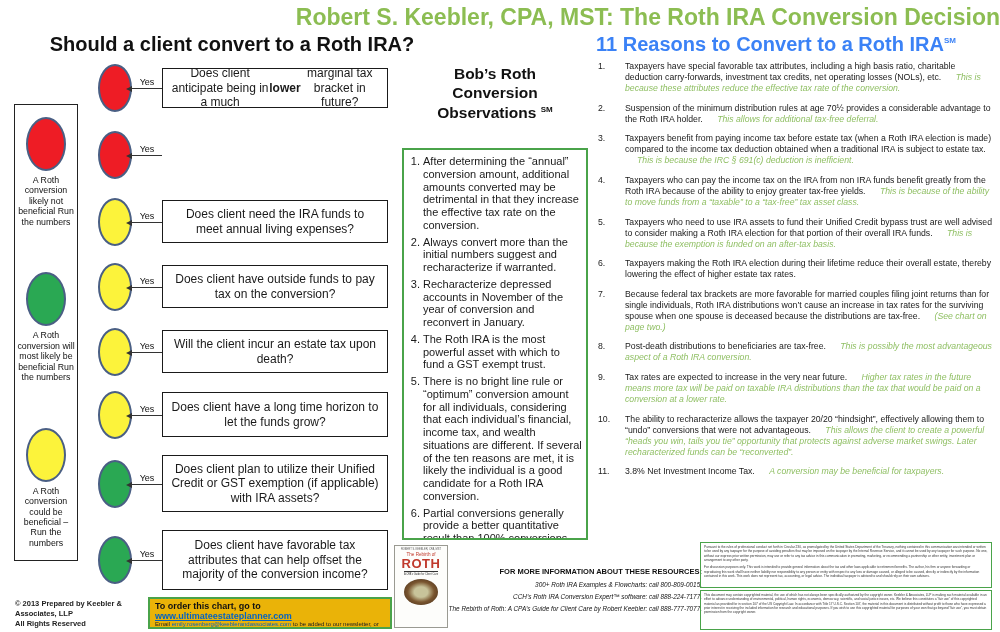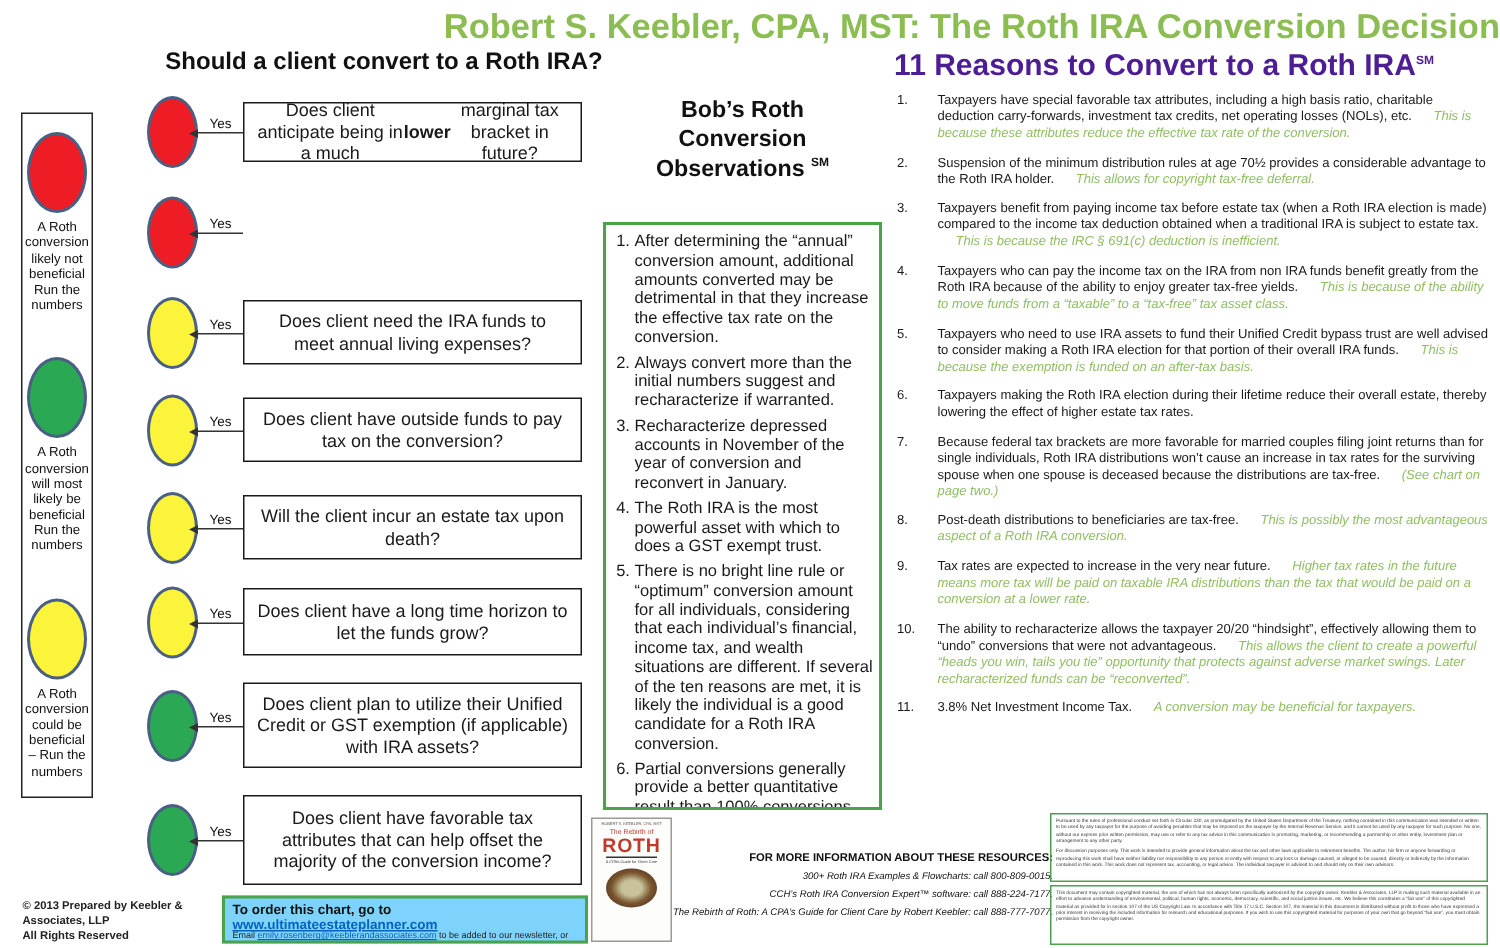--- a/index.html
+++ b/index.html
@@ -1,26 +1,26 @@
 <!DOCTYPE html>
 <html><head>
 <meta charset="utf-8">
 <style>
   html,body{margin:0;padding:0;background:#fff;}
   .page{position:relative;width:1000px;height:632px;background:#fff;overflow:hidden;
         font-family:"Liberation Sans",sans-serif;color:#1a1a1a;}
   .title{position:absolute;top:4px;left:0;width:100%;text-align:right;
          font-size:23px;font-weight:bold;color:#8cbd52;}
-  .left-heading{position:absolute;top:33px;left:36px;width:440px;text-align:center;
-                font-size:16px;font-weight:bold;color:#111;}
+  .left-heading{position:absolute;top:33px;left:12px;width:440px;text-align:center;
+                font-size:20px;font-weight:bold;color:#111;}
   .right-heading{position:absolute;top:33px;left:558px;width:436px;text-align:center;
-                 font-size:20px;font-weight:bold;color:#4c1d95;}
+                 font-size:20px;font-weight:bold;color:#3b82f6;}
   sup.sm{font-size:8px;vertical-align:super;font-weight:bold;}
   
-  .legend-box{position:absolute;left:14px;top:75px;width:48px;height:457px;
+  .legend-box{position:absolute;left:14px;top:104px;width:64px;height:457px;
               border:1.5px solid #222;background:#fff;display:flex;flex-direction:column;
               justify-content:space-between;padding:12px 1px;box-sizing:border-box;}
   .legend-item{display:flex;flex-direction:column;align-items:center;}
   .legend-oval{width:36px;height:50px;border-radius:50%;border:2.5px solid #4a5f84;margin-bottom:4px;}
   .legend-cap{font-size:8.8px;line-height:1.18;text-align:center;color:#111;}
   .c-red{background:#ee1c25;} .c-yellow{background:#fcf33b;} .c-green{background:#2aa853;}
   
   .flow-row{position:absolute;left:96px;width:292px;}
   .oval{position:absolute;left:2px;top:50%;transform:translateY(-50%);
         width:30px;height:44px;border-radius:50%;border:2.5px solid #4a5f84;}
@@ -44,21 +44,21 @@
   
   .reasons{position:absolute;left:598px;top:61px;width:394px;}
   .reason{display:flex;margin-bottom:8.5px;}
   .reason .num{width:27px;flex:none;font-size:8.7px;line-height:1.27;}
   .reason .txt{flex:1;font-size:8.7px;line-height:1.27;}
   .note{color:#8fbf63;font-style:italic;margin-left:12px;}
   
   .copyright{position:absolute;left:5px;top:599px;width:140px;font-size:7.5px;
              font-weight:bold;line-height:1.35;color:#222;margin-left:10px;}
   .order-box{position:absolute;left:148px;top:597px;width:244px;height:32px;
-             border:2px solid #4aa34a;background:#7dd3fc;box-sizing:border-box;padding:2px 5px;overflow:hidden;}
+             border:2px solid #4aa34a;background:#eab308;box-sizing:border-box;padding:2px 5px;overflow:hidden;}
   .order-line1{font-size:9px;font-weight:bold;color:#111;}
   .order-line2{font-size:6px;line-height:1.3;color:#222;}
   a.link{color:#0563c1;text-decoration:underline;cursor:pointer;}
   
   .book{position:absolute;left:394px;top:545px;width:54px;height:83px;display:flex;flex-direction:column;}
   .book-spine{width:7px;background:#1d4d2b;flex:none;}
   .book-cover{flex:1;background:#fdfdfb;border:1px solid #9a9a92;box-sizing:border-box;
               display:flex;flex-direction:column;align-items:center;padding-top:2px;overflow:hidden;}
   .book-author{font-size:2.6px;color:#555;}
   .book-pre{font-size:4.6px;color:#c0392b;margin-top:1px;}
@@ -161,34 +161,34 @@
       </div>
     </div>
 
   <div class="obs-heading"><span>Bob’s Roth Conversion Observations</span> <sup class="sm">SM</sup></div>
 
   <div class="obs-box">
     <ol>
         <li>After determining the “annual” conversion amount, additional amounts converted may be detrimental in that they increase the effective tax rate on the conversion.</li>
         <li>Always convert more than the initial numbers suggest and recharacterize if warranted.</li>
         <li>Recharacterize depressed accounts in November of the year of conversion and reconvert in January.</li>
-        <li>The Roth IRA is the most powerful asset with which to does a GST exempt trust.</li>
+        <li>The Roth IRA is the most powerful asset with which to fund a GST exempt trust.</li>
         <li>There is no bright line rule or “optimum” conversion amount for all individuals, considering that each individual’s financial, income tax, and wealth situations are different.  If several of the ten reasons are met, it is likely the individual is a good candidate for a Roth IRA conversion.</li>
         <li>Partial conversions generally provide a better quantitative result than 100% conversions.</li>
       </ol>
   </div>
 
   <div class="reasons">
       <div class="reason">
         <span class="num">1.</span>
         <div class="txt"><span>Taxpayers have special favorable tax attributes, including a high basis ratio, charitable deduction carry-forwards, investment tax credits, net operating losses (NOLs), etc.  </span><span class="note">This is because these attributes reduce the effective tax rate of the conversion.</span></div>
       </div>
       <div class="reason">
         <span class="num">2.</span>
-        <div class="txt"><span>Suspension of the minimum distribution rules at age 70½ provides a considerable advantage to the Roth IRA holder.  </span><span class="note">This allows for copyright tax-free deferral.</span></div>
+        <div class="txt"><span>Suspension of the minimum distribution rules at age 70½ provides a considerable advantage to the Roth IRA holder.  </span><span class="note">This allows for additional tax-free deferral.</span></div>
       </div>
       <div class="reason">
         <span class="num">3.</span>
         <div class="txt"><span>Taxpayers benefit from paying income tax before estate tax (when a Roth IRA election is made) compared to the income tax deduction obtained when a traditional IRA is subject to estate tax.  </span><span class="note">This is because the IRC § 691(c) deduction is inefficient.</span></div>
       </div>
       <div class="reason">
         <span class="num">4.</span>
         <div class="txt"><span>Taxpayers who can pay the income tax on the IRA from non IRA funds benefit greatly from the Roth IRA because of the ability to enjoy greater tax-free yields.  </span><span class="note">This is because of the ability to move funds from a “taxable” to a “tax-free” tax asset class.</span></div>
       </div>
       <div class="reason">

